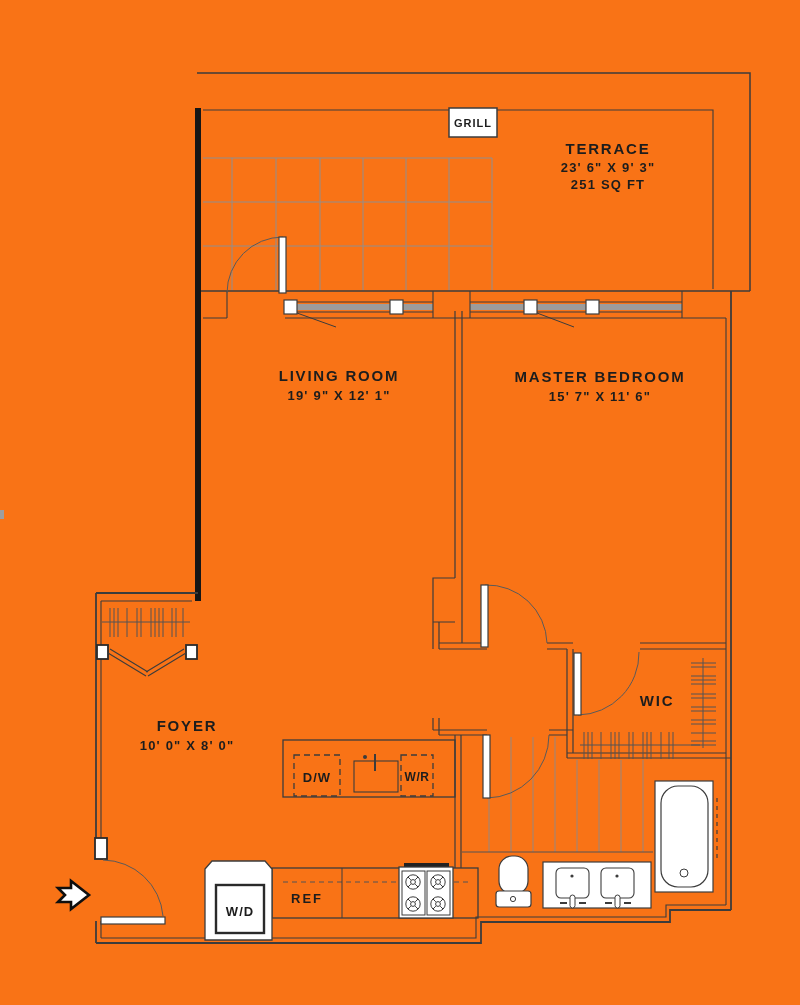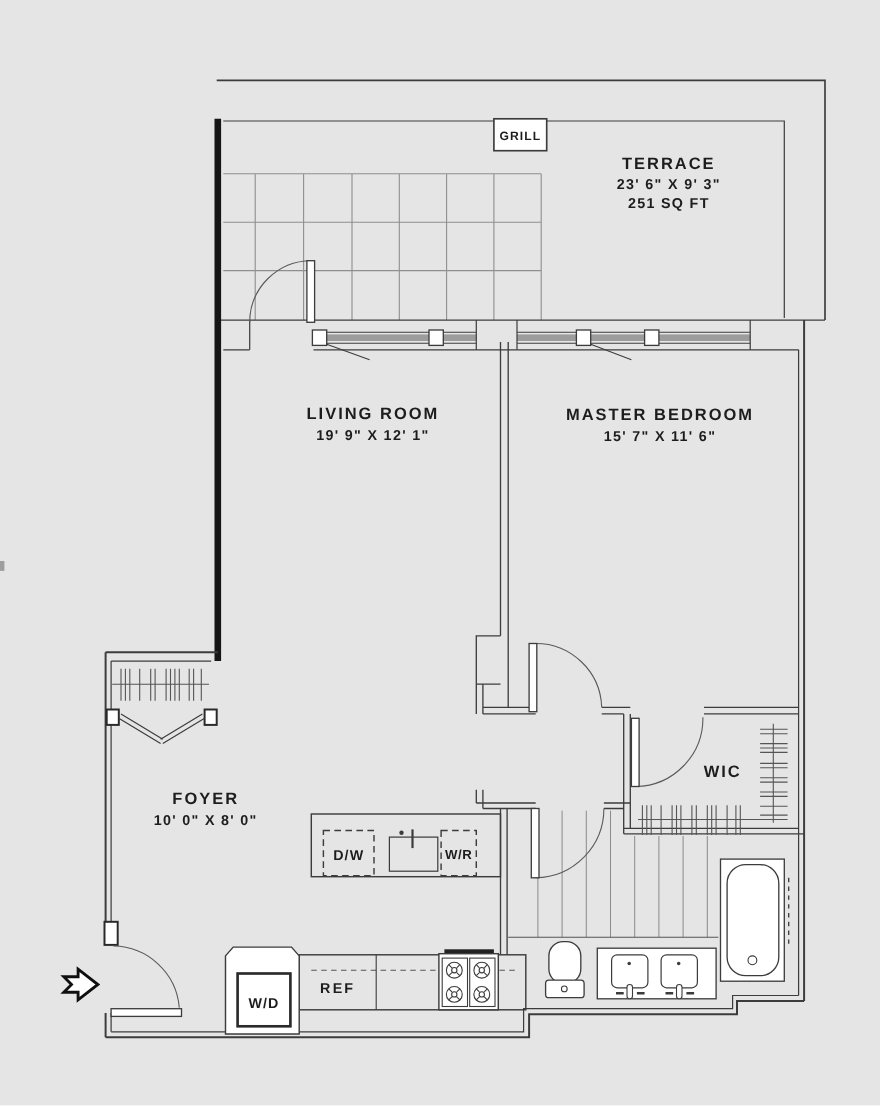--- a/index.html
+++ b/index.html
@@ -1,16 +1,16 @@
 <!DOCTYPE html>
 <html><head>
 <meta charset="utf-8">
 <style>
   html,body{margin:0;padding:0;background:#ffffff;}
-  .canvas{position:relative;width:800px;height:1005px;background:#e5e5e5;overflow:hidden;
+  .canvas{position:relative;width:800px;height:1005px;background:#f97316;overflow:hidden;
           font-family:"Liberation Sans", sans-serif;}
   svg{position:absolute;left:0;top:0;}
   text{fill:#1d1d1d;font-family:"Liberation Sans", sans-serif;font-weight:bold;}
   .room-name{font-size:15px;letter-spacing:1.8px;}
   .room-dims{font-size:13px;letter-spacing:1.2px;}
   .small-label{font-size:13px;letter-spacing:1px;}
   .tiny-label{font-size:11px;letter-spacing:1px;}
 </style>
 </head>
 <body>

